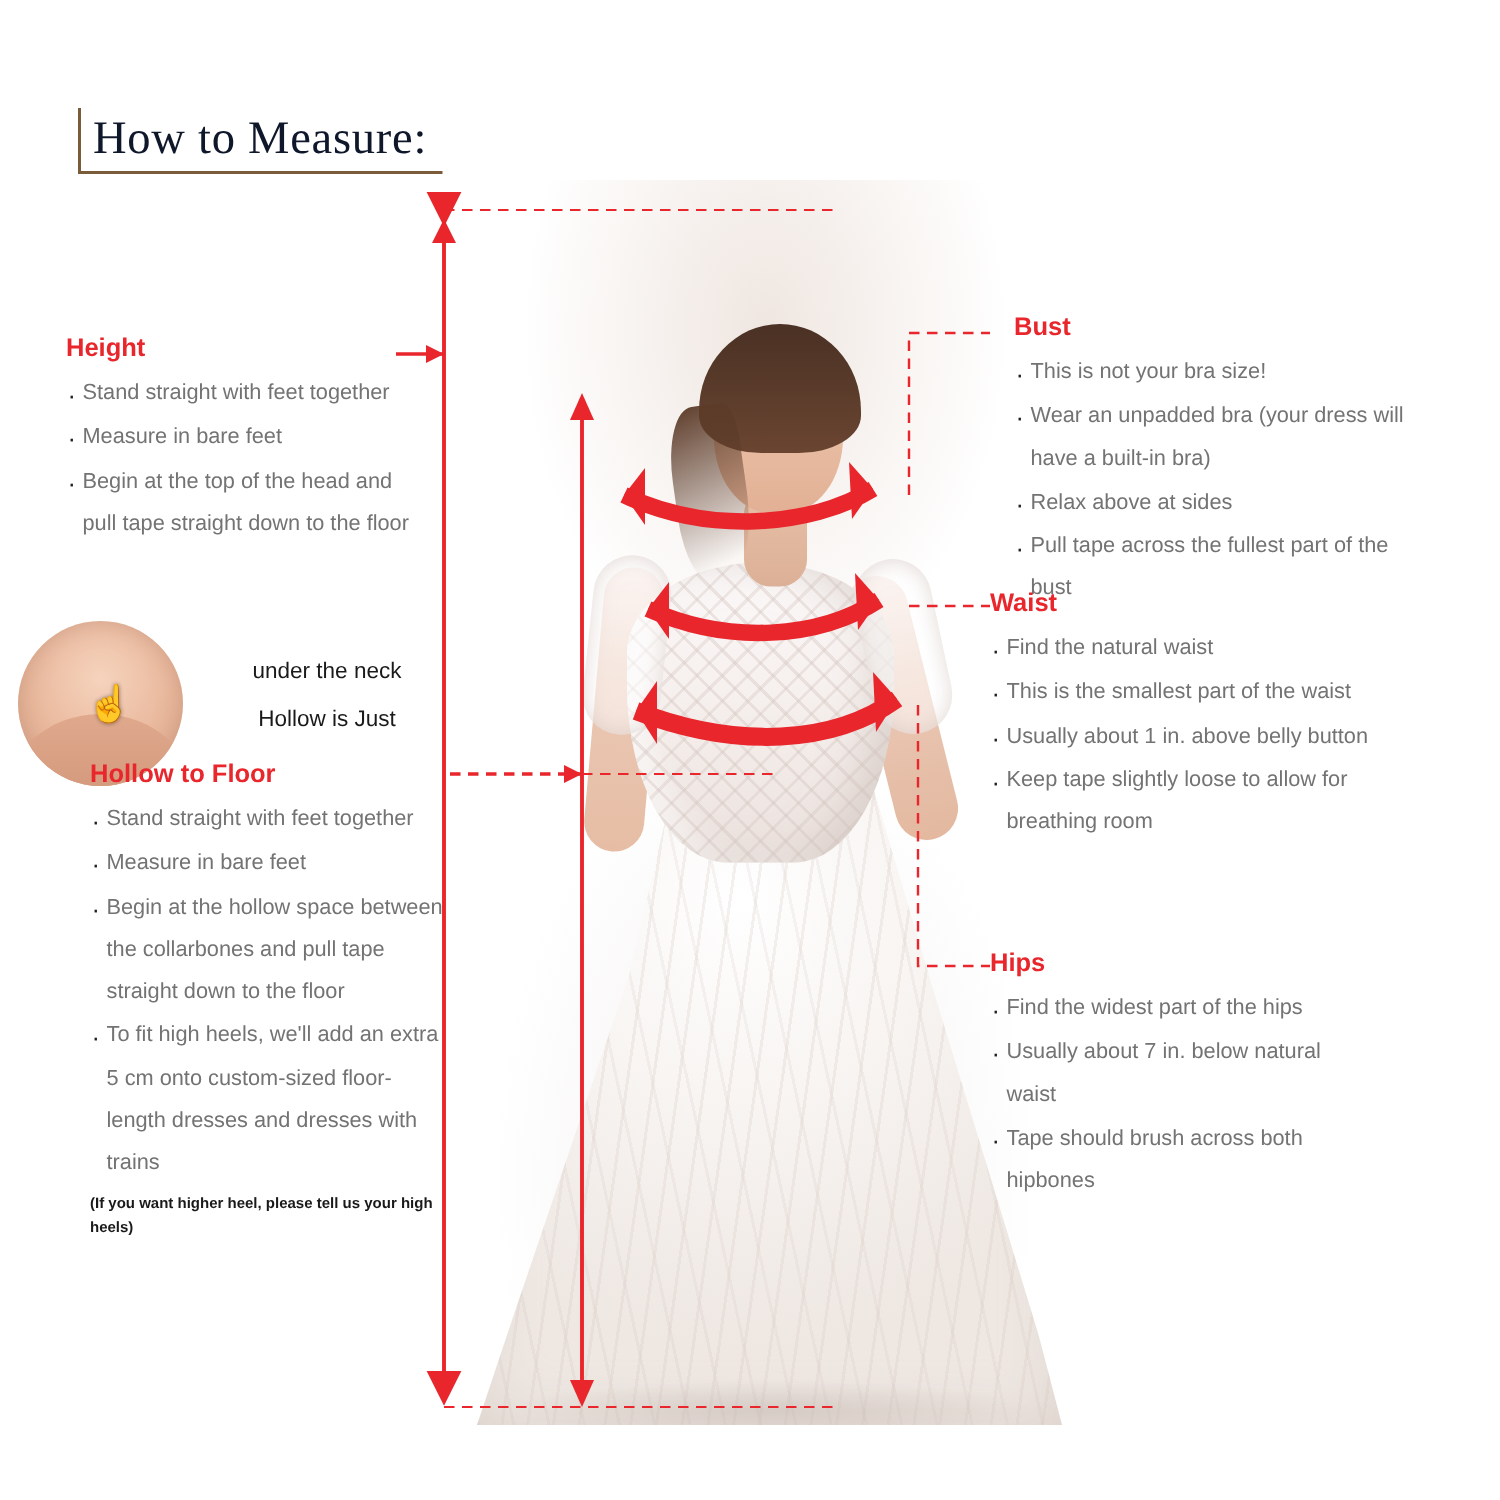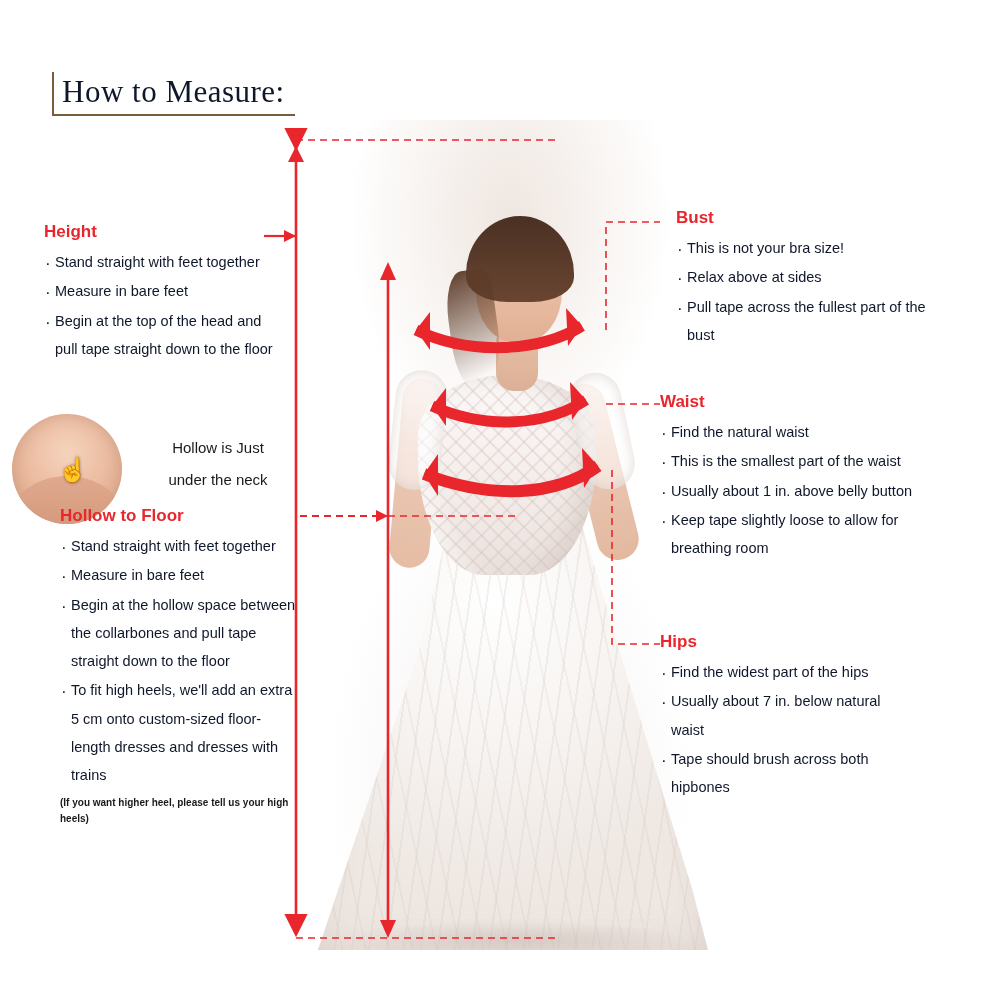--- a/index.html
+++ b/index.html
@@ -220,21 +220,21 @@
   
   .heading {
     color: #e8262c;
     font-weight: bold;
     font-size: 17px;
     white-space: nowrap;
   }
   .bullets {
     font-size: 14.5px;
     line-height: 1.95;
-    color: #0f172a;
+    color: #737373;
   }
   .bullets .li {
     position: relative;
     padding-left: 11px;
     margin-bottom: 1px;
   }
   .bullets .li::before {
     content: "·";
     position: absolute;
     left: 1px;
@@ -347,39 +347,40 @@
   <div class="block-height">
     <div class="heading">Height</div>
     <div class="bullets" style="margin-top:6px;">
       <div class="li">Stand straight with feet together</div>
       <div class="li">Measure in bare feet</div>
       <div class="li">Begin at the top of the head and pull tape straight down to the floor</div>
     </div>
   </div>
 
   <div class="block-hollow-note">
+    <div>under the neck</div>
     <div>Hollow is Just</div>
-    <div>under the neck</div>
   </div>
 
   <div class="block-hollowfloor">
     <div class="heading">Hollow to Floor</div>
     <div class="bullets" style="margin-top:6px;">
       <div class="li">Stand straight with feet together</div>
       <div class="li">Measure in bare feet</div>
       <div class="li">Begin at the hollow space between the collarbones and pull tape straight down to the floor</div>
       <div class="li">To fit high heels, we'll add an extra 5 cm onto custom-sized floor-length dresses and dresses with trains</div>
     </div>
     <div class="plain emph">(If you want higher heel, please tell us your high heels)</div>
   </div>
 
   <div class="block-bust">
     <div class="heading">Bust</div>
     <div class="bullets" style="margin-top:6px;">
       <div class="li">This is not your bra size!</div>
+      <div class="li">Wear an unpadded bra (your dress will have a built-in bra)</div>
       <div class="li">Relax above at sides</div>
       <div class="li">Pull tape across the fullest part of the bust</div>
     </div>
   </div>
 
   <div class="block-waist">
     <div class="heading">Waist</div>
     <div class="bullets" style="margin-top:6px;">
       <div class="li">Find the natural waist</div>
       <div class="li">This is the smallest part of the waist</div>

